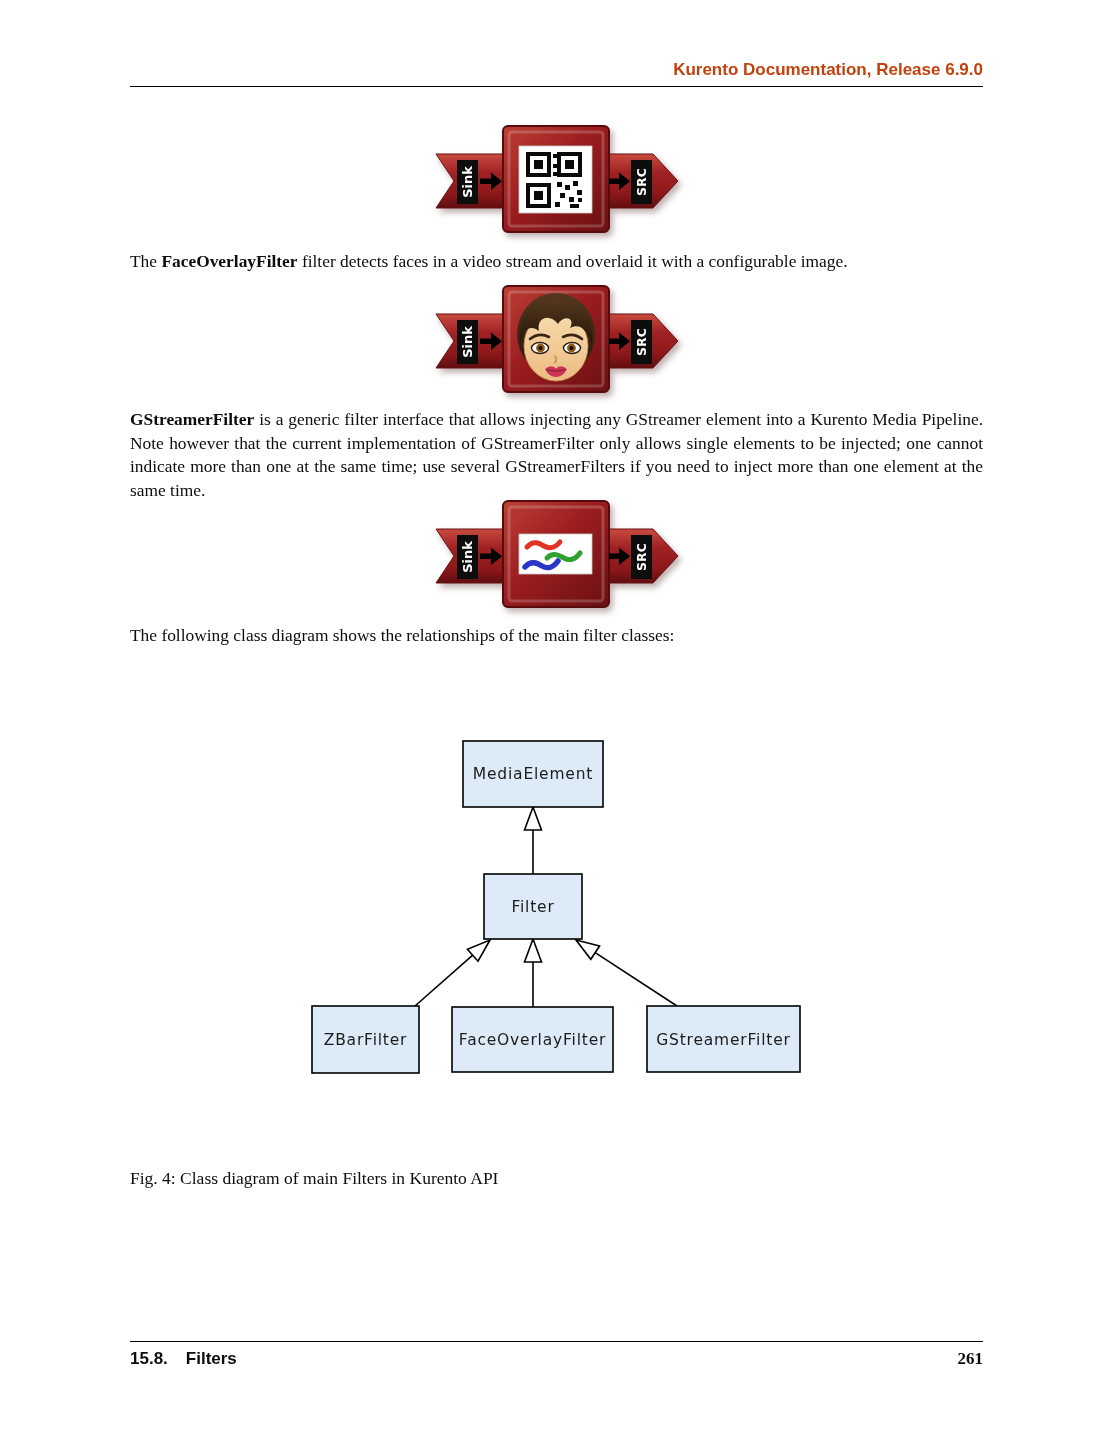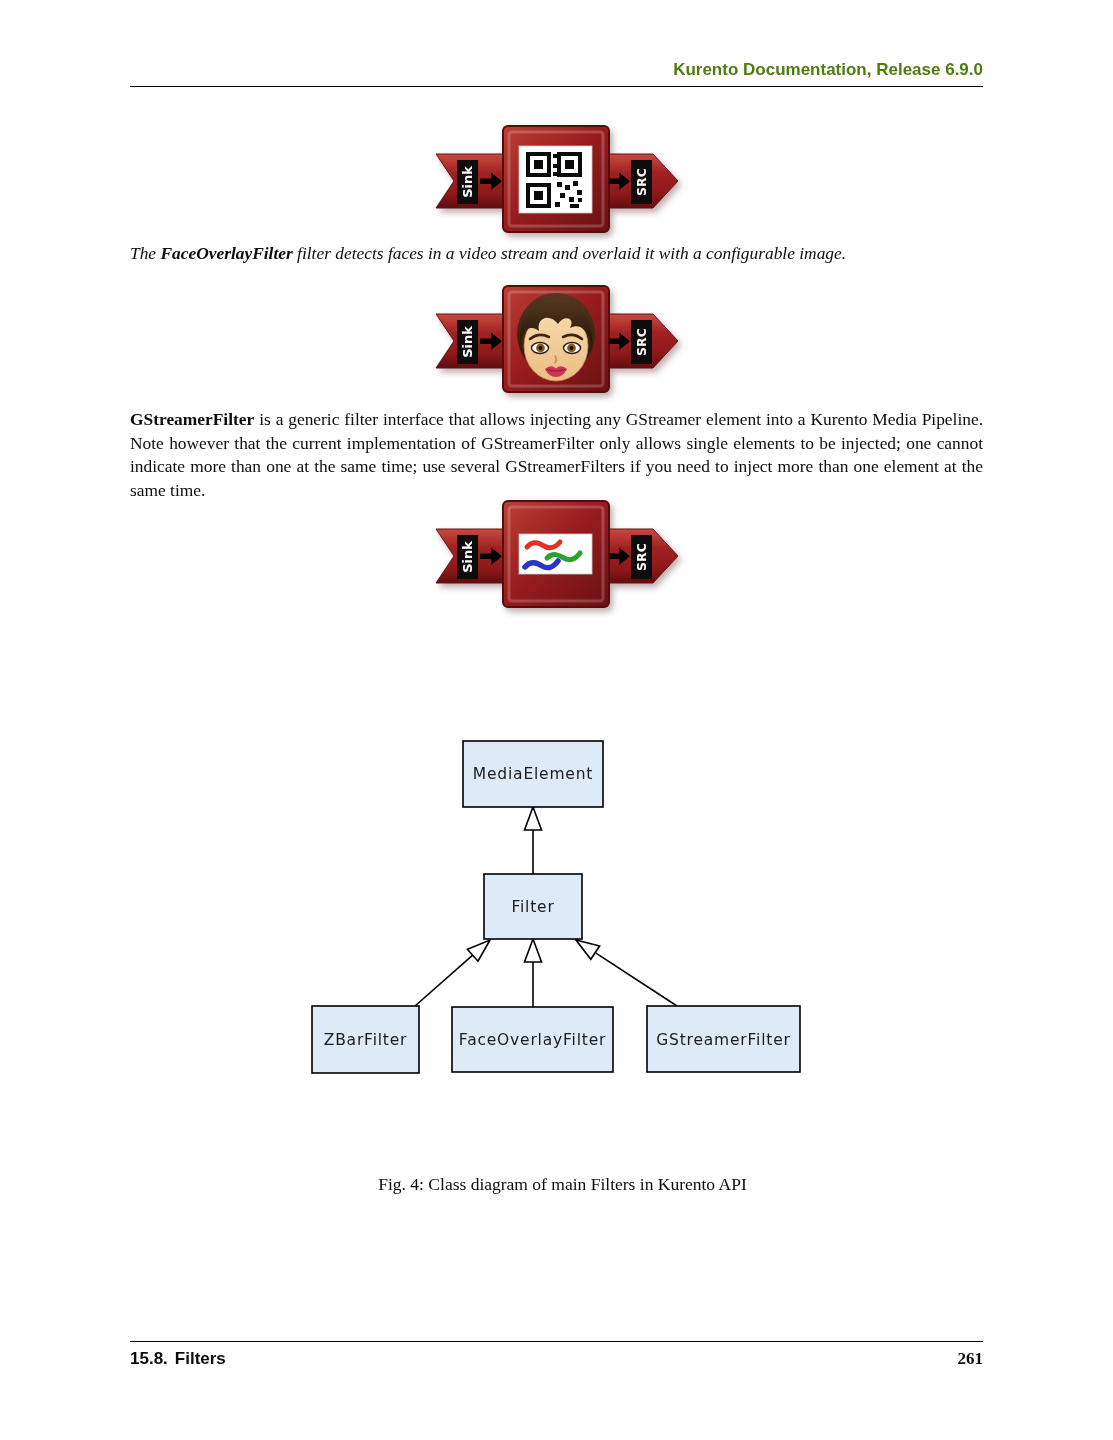--- a/index.html
+++ b/index.html
@@ -1,41 +1,41 @@
 <!DOCTYPE html>
 <html><head>
 <meta charset="utf-8">
 <style>
   html,body{margin:0;padding:0;background:#ffffff;}
   #page{position:relative;width:1113px;height:1440px;background:#ffffff;overflow:hidden;
         font-family:"Liberation Serif",serif;color:#0d0d0d;}
 
   
   .hdr-title{position:absolute;top:60px;right:130px;font-family:"Liberation Sans",sans-serif;
-             font-weight:bold;font-size:17px;color:#4d7c0f;}
+             font-weight:bold;font-size:17px;color:#c2410c;}
   .hdr-rule{position:absolute;top:86px;left:130px;right:130px;border-top:1.5px solid #000;}
   .ftr-rule{position:absolute;top:1341px;left:130px;right:130px;border-top:1.5px solid #000;}
   .ftr-left{position:absolute;top:1349px;left:130px;font-family:"Liberation Sans",sans-serif;
             font-weight:bold;font-size:17px;}
-  .ftr-left .sec-title{margin-left:7px;}
+  .ftr-left .sec-title{margin-left:18px;}
   .ftr-right{position:absolute;top:1349px;right:130px;font-family:Liberation Serif, serif;
              font-weight:bold;font-size:17px;}
 
   
   .para{position:absolute;left:130px;width:853px;margin:0;font-size:17.4px;line-height:23.6px;}
   .para b{font-weight:bold;}
   #para-gstreamer{text-align:justify;}
 
   
   .felement{position:absolute;left:433px;filter:drop-shadow(3px 4px 3px rgba(70,25,25,0.35));}
   #fig-zbar{top:124px;}
   #fig-face{top:284px;}
   #fig-gst{top:499px;}
   .classdiagram{position:absolute;left:305px;top:738px;}
-  .caption{position:absolute;left:130px;width:853px;top:1168px;margin:6px;text-align:center;
+  .caption{position:absolute;left:130px;width:853px;top:1168px;margin:0;text-align:left;
            font-size:17.5px;}
 
   .ribbon-label{font-family:"DejaVu Sans",sans-serif;font-weight:bold;fill:#ffffff;}
   .uml-label{font-family:"DejaVu Sans",sans-serif;font-size:15.5px;letter-spacing:0.8px;fill:#1c1c1c;}
   .uml-box{fill:#ddeaf7;stroke:#000;stroke-width:1.6;}
   .uml-line{stroke:#000;stroke-width:1.6;fill:none;}
   .uml-arrowhead{fill:#ffffff;stroke:#000;stroke-width:1.6;}
 </style>
 </head>
 <body>
@@ -105,21 +105,21 @@
         <polygon points="58,48.5 58,66 69,57.2"></polygon>
     </g>
     <g fill="#000">
       <rect x="176" y="54.5" width="11" height="5.5"></rect>
         <polygon points="186,48.5 186,66 197,57.2"></polygon>
     </g>
     <rect x="198" y="36" width="21" height="44" fill="#0d0d0d"></rect>
     <text class="ribbon-label" transform="translate(212.5,58) rotate(-90)" text-anchor="middle" font-size="12.5">SRC</text>
   </svg>
 
-  <p class="para" style="top:242px;font-style:italic;"><span>The </span><b>FaceOverlayFilter</b><span> filter detects faces in a video stream and overlaid it with a configurable image.</span></p>
+  <p class="para" style="top:250px;"><span>The </span><b>FaceOverlayFilter</b><span> filter detects faces in a video stream and overlaid it with a configurable image.</span></p>
 
   <svg id="fig-face" class="felement" width="250" height="114" viewBox="0 0 250 114">
     <polygon points="3,30 70,30 70,84 3,84 21,57" fill="url(#ribGrad)" stroke="#6a1012" stroke-width="1"></polygon>
     <polygon points="176,30 220,30 245,57 220,84 176,84" fill="url(#ribGrad)" stroke="#6a1012" stroke-width="1"></polygon>
     <rect x="70" y="2" width="106" height="106" rx="5" fill="url(#boxGrad)" stroke="#560b0d" stroke-width="2"></rect>
     <rect x="76" y="8" width="94" height="94" rx="3" fill="none" stroke="rgba(255,255,255,0.20)" stroke-width="3"></rect>
     <g>
       <ellipse cx="123" cy="50" rx="39" ry="41" fill="url(#hairGrad)"></ellipse>
       <ellipse cx="123" cy="62" rx="32" ry="35" fill="url(#skinGrad)" stroke="#c98e55" stroke-width="0.8"></ellipse>
       <path d="M87,60 C85,30 102,16 123,15 C144,16 161,30 159,60
@@ -171,20 +171,21 @@
         <polygon points="58,48.5 58,66 69,57.2"></polygon>
     </g>
     <g fill="#000">
       <rect x="176" y="54.5" width="11" height="5.5"></rect>
         <polygon points="186,48.5 186,66 197,57.2"></polygon>
     </g>
     <rect x="198" y="36" width="21" height="44" fill="#0d0d0d"></rect>
     <text class="ribbon-label" transform="translate(212.5,58) rotate(-90)" text-anchor="middle" font-size="12.5">SRC</text>
   </svg>
 
+  <p class="para" style="top:624px;">The following class diagram shows the relationships of the main filter classes:</p>
 
   <svg class="classdiagram" width="500" height="342" viewBox="0 0 500 342">
 
     <line class="uml-line" x1="228" y1="136" x2="228" y2="92"></line>
     <polygon class="uml-arrowhead" points="228,69 219.5,92 236.5,92"></polygon>
     <line class="uml-line" x1="228" y1="269" x2="228" y2="224"></line>
     <polygon class="uml-arrowhead" points="228,201 219.5,224 236.5,224"></polygon>
     <line class="uml-line" x1="110" y1="268" x2="167.7" y2="217.2"></line>
     <polygon class="uml-arrowhead" points="185,202 173,223.2 162.4,211.2"></polygon>
     <line class="uml-line" x1="372" y1="268" x2="290.2" y2="214.6"></line>

